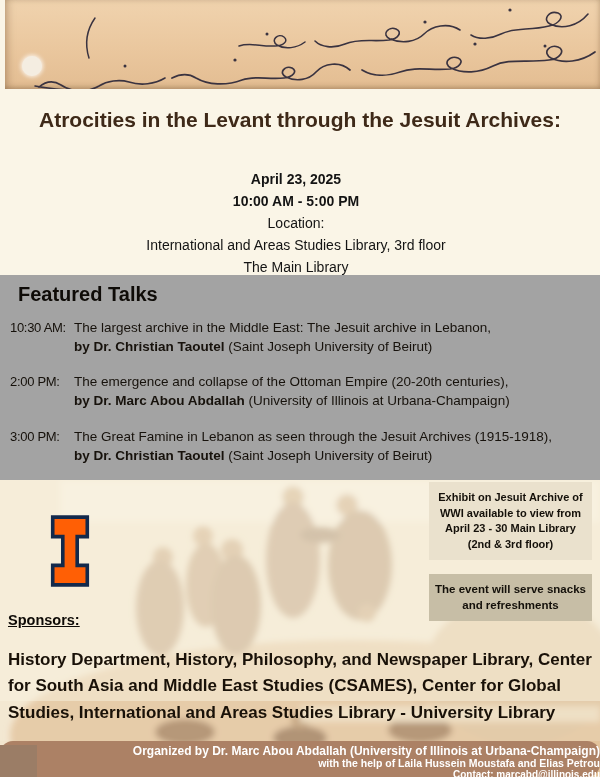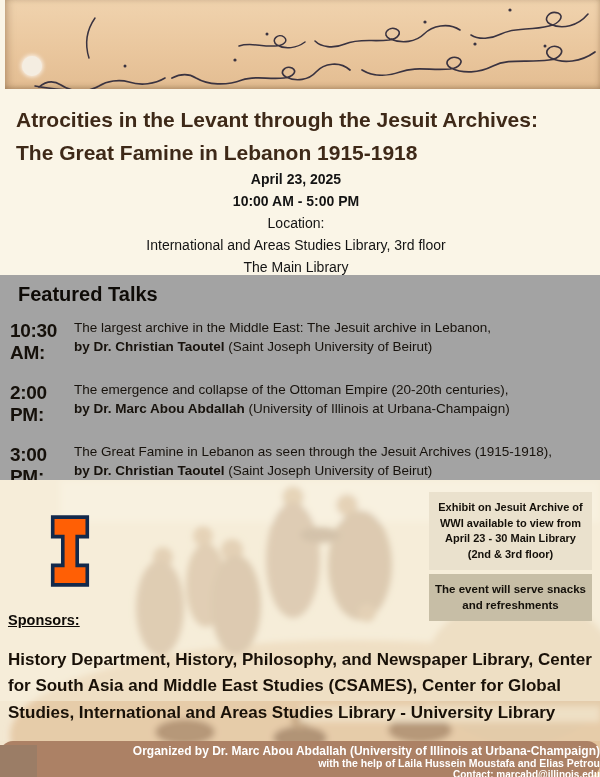--- a/index.html
+++ b/index.html
@@ -18,50 +18,50 @@
                 inset 0 -4px 6px -3px rgba(110,80,50,.35);
   }
   .paper svg { position:absolute; inset:0; width:100%; height:100%; }
   .hole {
     position:absolute; left:17px; top:56px; width:20px; height:20px;
     border-radius:50%; background:#f4ede1;
     box-shadow:0 0 4px 1px rgba(255,255,255,.8);
   }
   
   .title {
-    position:absolute; top:103px; left:0; right:0; text-align:left;
-    color:#3e2918; font-size:21px; font-weight:bold; line-height:1.58;margin-left:16px;
+    position:absolute; top:103px; left:0; right:0; text-align:center;
+    color:#3e2918; font-size:21px; font-weight:bold; line-height:1.58;
   }
   .details {
     position:absolute; top:168px; left:0; right:8px; text-align:center;
     font-size:14px; line-height:1.58; color:#141414;
   }
   .b { font-weight:bold; }
   
   .talks {
     position:absolute; top:275px; left:0; width:600px; height:205px;
     background:#a3a3a3; box-sizing:border-box; padding:8px 4px 0 10px;
   }
   .talks h2 { margin:0 0 12px 8px; font-size:20px; color:#0e0b07; }
   .talk { display:flex; margin-bottom:16px; }
-  .talk-time { flex:none; width:64px; font-weight:bold; font-size:19px; padding-top:2px; letter-spacing:-0.3px; }
+  .talk-time { flex:none; width:64px; font-weight:normal; font-size:13px; padding-top:2px; letter-spacing:-0.3px; }
   .talk-body { flex:1; font-size:13.5px; line-height:1.42; color:#17120c; }
   .talk-title { }
   .speaker { font-weight:bold; }
   
   .bottom { position:absolute; top:480px; left:0; width:600px; height:297px; }
   .photo { position:absolute; inset:0; width:100%; height:100%; }
   .veil-top { position:absolute; left:0; top:0; width:100%; height:221px; background:rgba(249,241,224,.60); }
   .veil-low { position:absolute; left:0; top:221px; width:100%; height:40px; background:rgba(249,241,224,.20); }
   .blocki { position:absolute; left:47px; top:35px; width:46px; height:72px; }
   .notice {
     position:absolute; left:429px; width:163px; box-sizing:border-box;
     text-align:center; font-weight:bold; color:#14100a;
   }
-  .notice.exhibit { top:12px; background:#eae1cd; font-size:11px; line-height:1.42; padding:8px 7px; }
+  .notice.exhibit { top:2px; background:#eae1cd; font-size:11px; line-height:1.42; padding:8px 7px; }
   .notice.snacks  { top:94px; background:#c7bea6; font-size:11.5px; line-height:1.35; padding:8px 6px; }
   .sponsors-label {
     position:absolute; left:8px; top:132px; font-size:14.5px; font-weight:bold;
     text-decoration:underline; color:#0d0a06;
   }
   .sponsors-text {
     position:absolute; left:8px; top:167px; width:586px;
     font-size:17px; font-weight:bold; line-height:1.55; color:#191108;
   }
   
@@ -100,21 +100,20 @@
         <circle cx="230" cy="60" r="1.6"></circle>
           <circle cx="120" cy="66" r="1.5"></circle>
         <circle cx="540" cy="46" r="1.5"></circle>
       </g>
     </svg>
     <div class="hole"></div>
   </div>
 
   <div class="title">
     <div>Atrocities in the Levant through the Jesuit Archives:</div>
-    <div>The Great Famine in Lebanon 1915-1918</div>
   </div>
 
   <div class="details">
     <div class="b">April 23, 2025</div>
     <div class="b">10:00 AM - 5:00 PM</div>
     <div>Location:</div>
     <div>International and Areas Studies Library, 3rd floor</div>
     <div>The Main Library</div>
   </div>
 

